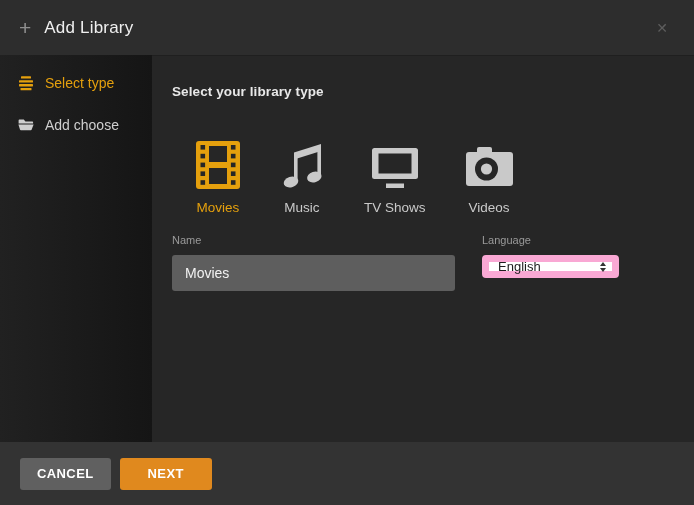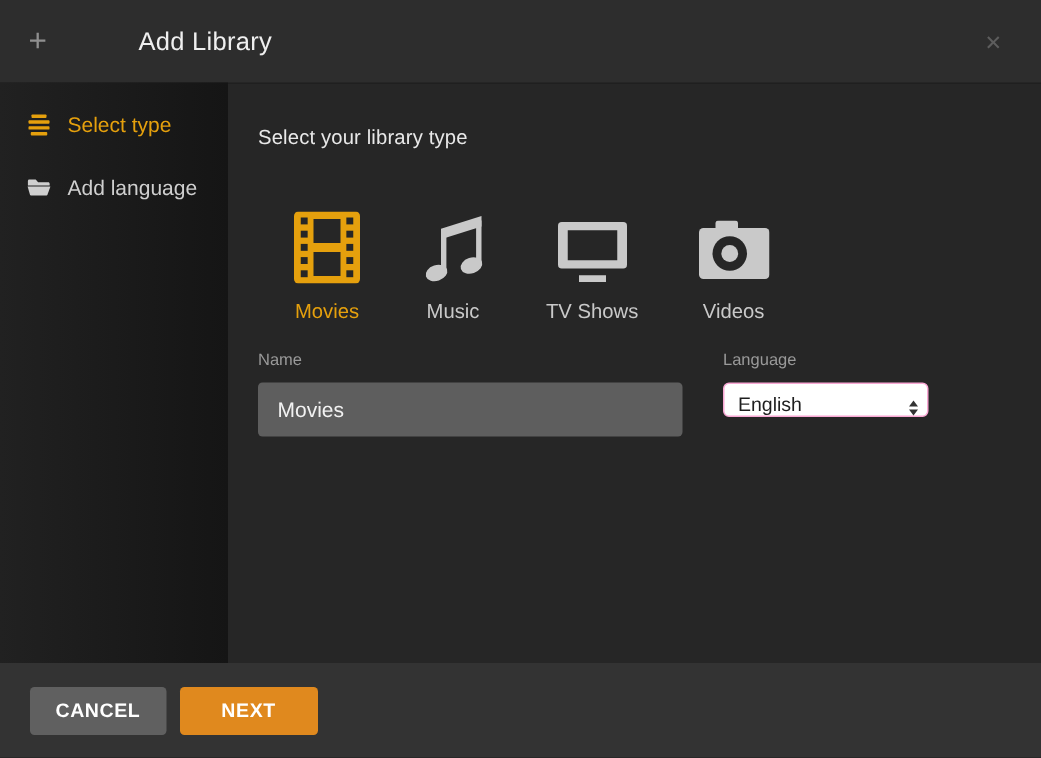--- a/index.html
+++ b/index.html
@@ -30,41 +30,41 @@
   }
   
   .hdr{
     grid-column:1/3;
     background:var(--bg-header);
     display:flex;align-items:center;
     padding:0 22px 0 19px;
     box-shadow:0 1px 0 #1f1f1f;
   }
   .plus-icon{color:#8f8f8f;font-size:21px;font-weight:400;line-height:1;margin-right:13px;}
-  .hdr-title{color:var(--txt-light);font-size:17px;font-weight:500;letter-spacing:.2px;margin-left:48px;}
+  .hdr-title{color:var(--txt-light);font-size:17px;font-weight:500;letter-spacing:.2px;}
   .close-icon{
     margin-left:auto;color:#5d5d5d;font-size:14px;font-weight:700;
     line-height:1;cursor:pointer;padding:4px;
   }
   
   .side{
     grid-column:1;grid-row:2;
     background:linear-gradient(to right,#212121,#151515);
     padding-top:7px;
   }
   .side-item{
     height:42px;display:flex;align-items:center;gap:11px;
     padding:0 14px 0 18px;font-size:14px;color:var(--txt-gray);cursor:pointer;
   }
   .side-item svg{width:16px;height:16px;flex:none;}
   .side-item.active{color:var(--gold);}
   .side-item.disabled{color:var(--dim);cursor:default;}
   
   .main{grid-column:2;grid-row:2;padding:0 20px;}
-  .section-heading{color:#e8e8e8;font-size:13.5px;font-weight:400;letter-spacing:.1px;}
+  .section-heading{color:#e8e8e8;font-size:13.5px;font-weight:700;letter-spacing:.1px;}
   .h1{margin-top:29px;}
   .h2{margin-top:47px;}
   .lib-row{display:flex;gap:40px;margin:40px 0 0 24px;}
   .lib-item{
     display:flex;flex-direction:column;align-items:center;gap:11px;
     color:var(--icon-gray);font-size:13.5px;cursor:pointer;
   }
   .lib-item.selected{color:var(--gold);}
   .lib-icon{height:50px;display:flex;align-items:flex-end;}
   .lib-icon svg{display:block;}
@@ -72,22 +72,22 @@
   .form-row{display:flex;gap:27px;margin-top:19px;}
   .field-label{display:block;color:var(--txt-muted);font-size:11px;margin-bottom:9px;}
   .name-input{
     width:283px;height:36px;box-sizing:border-box;
     background:#5e5e5e;border:none;border-radius:3px;
     color:#f2f2f2;font-size:14px;padding:0 13px;
     font-family:inherit;outline:none;
   }
   .select{
     width:137px;height:23px;box-sizing:border-box;
-    background:#ffffff;border:1px solid #f9a8d4;border-radius:4px;
-    display:flex;align-items:flex-end;
+    background:#ffffff;border:7px solid #f9a8d4;border-radius:4px;
+    display:flex;align-items:center;
     padding:0 6px 0 9px;color:#1e1e1e;font-size:13px;cursor:pointer;
   }
   .stepper{margin-left:auto;display:flex;flex-direction:column;gap:2px;align-items:center;}
   .tri-up{width:0;height:0;border-left:3.5px solid transparent;border-right:3.5px solid transparent;border-bottom:4.5px solid #333;}
   .tri-dn{width:0;height:0;border-left:3.5px solid transparent;border-right:3.5px solid transparent;border-top:4.5px solid #333;}
   
   .ftr{
     grid-column:1/3;grid-row:3;background:var(--bg-footer);
     display:flex;align-items:center;
     gap:9px;padding:0 20px;
@@ -119,21 +119,21 @@
         <rect x="1" y="9.1" width="14" height="2.3" rx="0.6"></rect>
         <rect x="2.5" y="13" width="11" height="2.3" rx="0.6"></rect>
       </svg>
       <span>Select type</span>
     </div>
     <div class="side-item">
       <svg viewBox="0 0 16 16" fill="currentColor">
         <path d="M1.4 2.6h4.4l1.6 1.9h6.7c.6 0 1 .4 1 1v1.1H.6V3.6c0-.6.4-1 .8-1z"></path>
         <path d="M.4 7.4h15.2l-1.9 5.2c-.15.4-.5.7-.95.7H2.9c-.45 0-.8-.3-.95-.7z"></path>
       </svg>
-      <span>Add language</span>
+      <span>Add choose</span>
     </div>
   </div>
 
   <div class="main">
     <div class="section-heading h1">Select your library type</div>
 
     <div class="lib-row">
 
       <div class="lib-item selected">
         <span class="lib-icon" style="color:var(--gold)">

